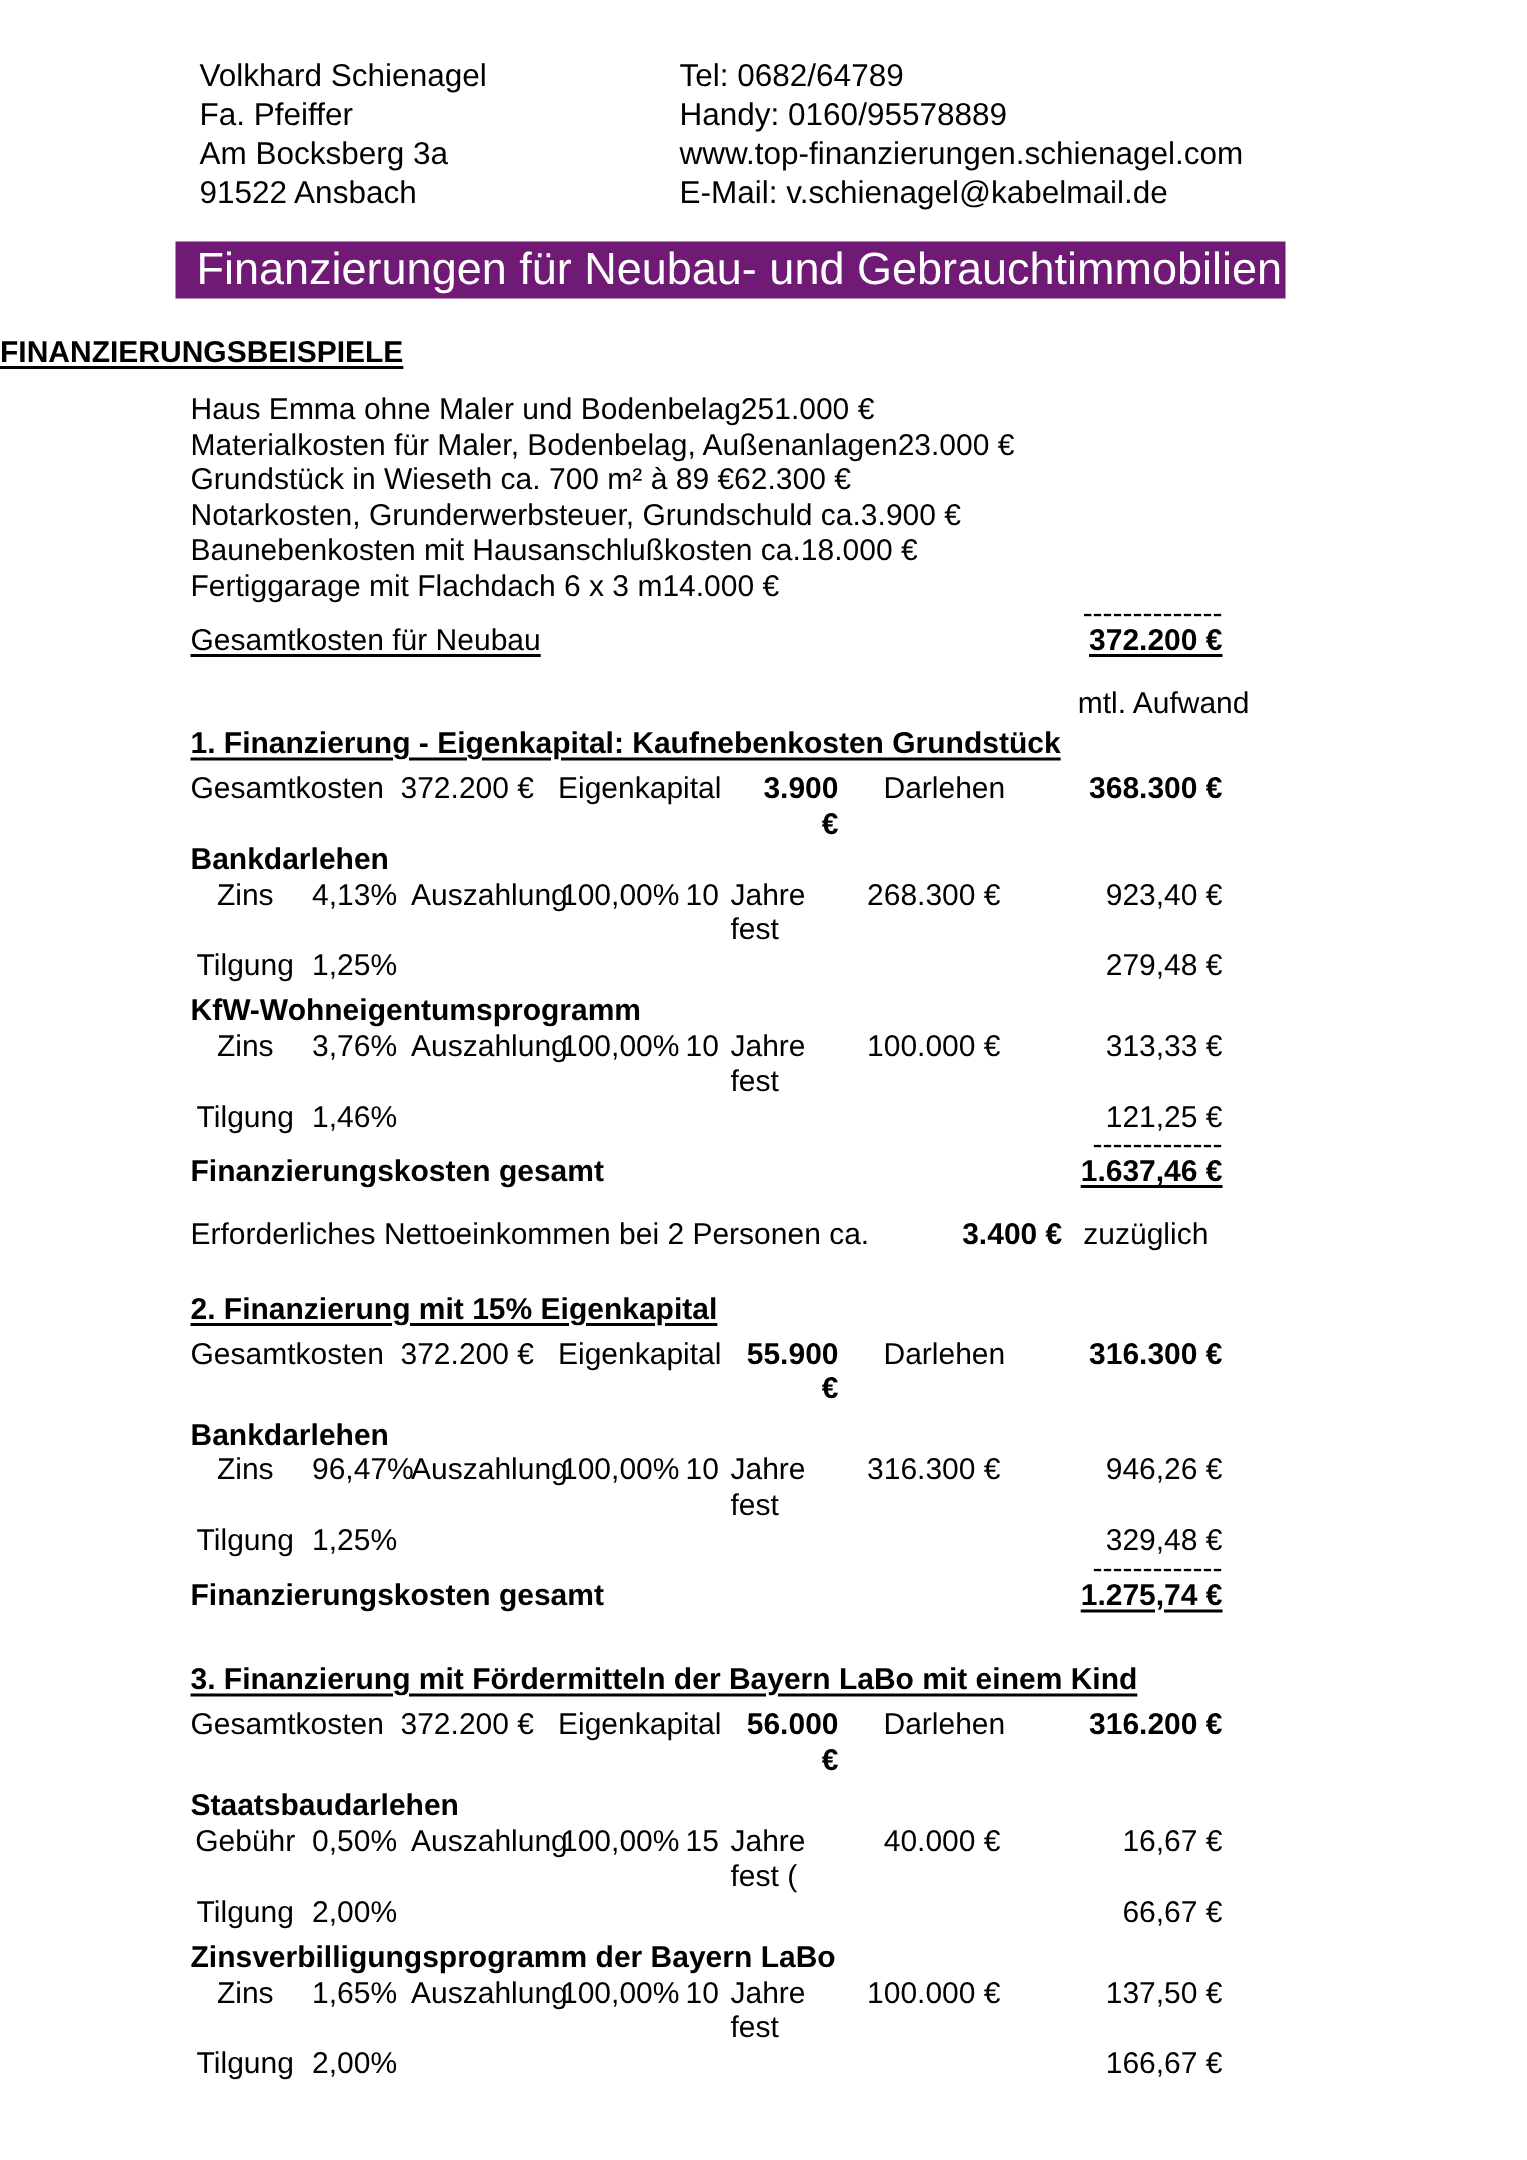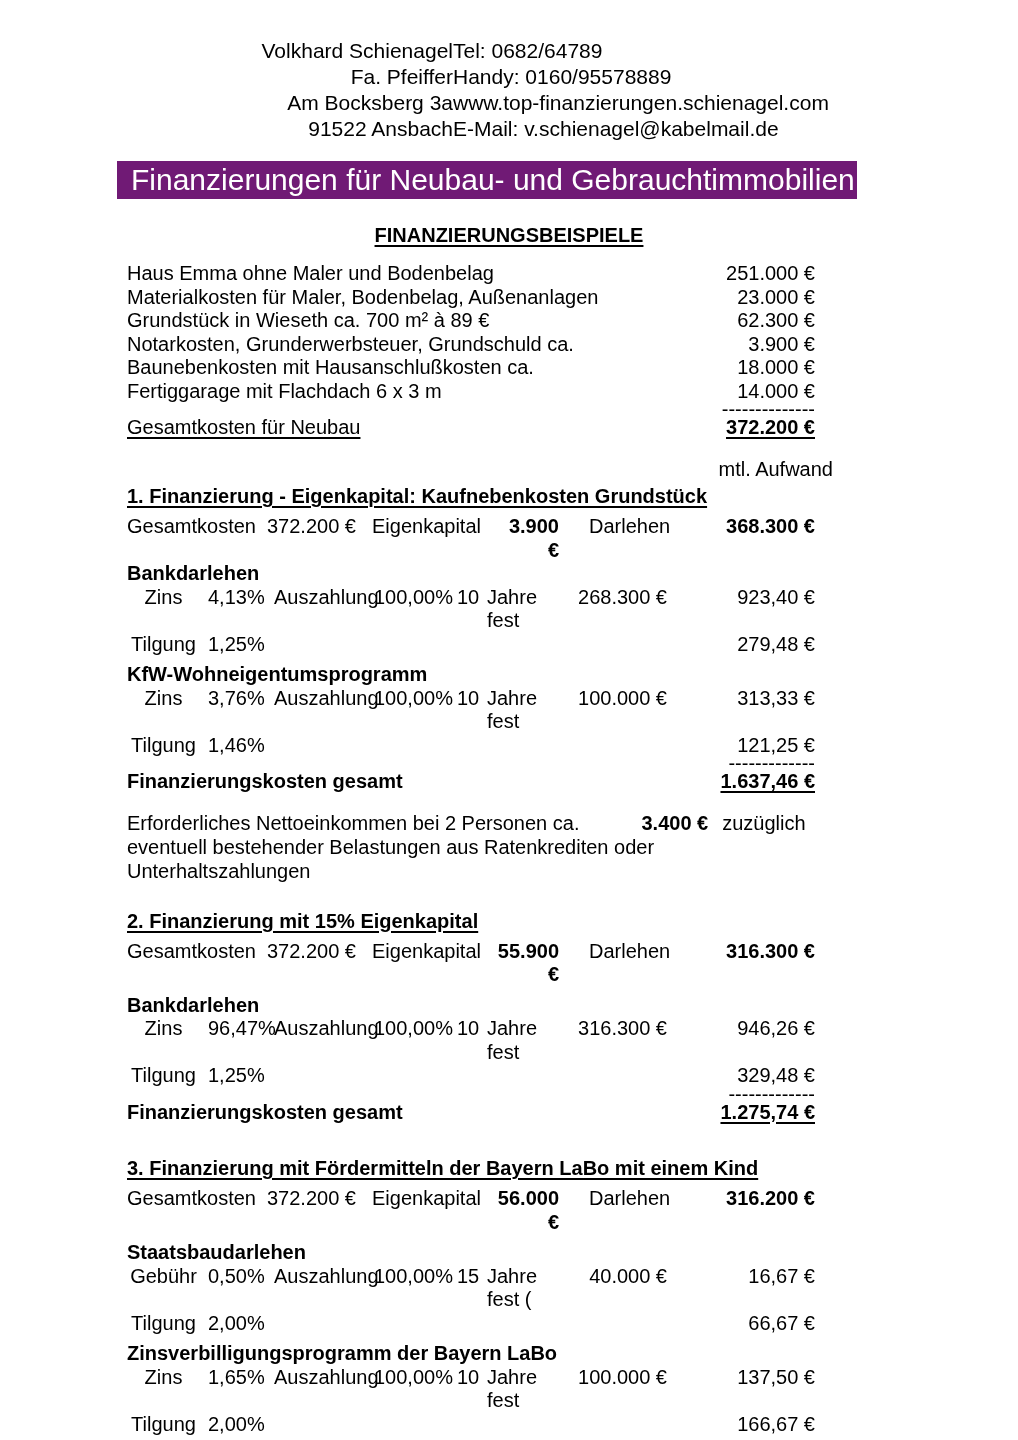--- a/index.html
+++ b/index.html
@@ -3,36 +3,36 @@
 <meta charset="utf-8">
 <style>
   html,body{margin:0;padding:0;background:#e8e8e8;}
   .page{
     width:1018px;height:1440px;background:#ffffff;margin:0 auto;
     font-family:"Liberation Sans","DejaVu Sans",sans-serif;color:#000;
     position:relative;overflow:hidden;
   }
   
   .header{display:flex;padding-top:38px;margin-left:133px;font-size:21px;line-height:26px;}
-  .header-left{width:320px;text-align:right;}
+  .header-left{width:320px;}
   .header-right{width:420px;}
   
   .banner{
     margin:19px 0 0 117px;width:726px;background:#701a75;color:#fff;
     font-size:30px;line-height:33px;padding:2px 0 3px 14px;
   }
   
-  .doc-title{text-align:center;margin-top:25px;font-size:20px;font-weight:bold;}
+  .doc-title{text-align:left;margin-top:25px;font-size:20px;font-weight:bold;}
   .ul{text-decoration:underline;text-decoration-thickness:2px;text-underline-offset:3px;}
   .b{font-weight:bold;}
   .r{text-align:right;}
   
   .content{margin-left:127px;width:688px;font-size:20px;}
   .cost-table{margin-top:15px;}
-  .cost-row{display:flex;justify-content:space-between;line-height:23.5px;}
+  .cost-row{display:flex;line-height:23.5px;}
   .sep{ text-align:right;line-height:13px;font-size:20px;}
   .total-row{display:flex;justify-content:space-between;line-height:23.5px;}
   .mtl{margin-top:18px;text-align:right;position:relative;right:-18px;line-height:23.5px;}
   
   .section-heading{font-weight:bold;line-height:24px;}
   .sec1{margin-top:3px;}
   .sec2{margin-top:26px;}
   .sec3{margin-top:32px;}
   .srow{
     display:grid;grid-template-columns:140px 105px 125px 62px 132px 1fr;
@@ -181,21 +181,20 @@
         <span class="b ul">1.637,46 €</span>
       </div>
     </div>
 
     <div class="income">
       <div class="income-line1">
         <span>Erforderliches Nettoeinkommen bei 2 Personen ca.</span>
         <span class="income-amount">3.400 €</span>
         <span class="income-post">zuzüglich</span>
       </div>
-      <div>eventuell bestehender Belastungen aus Ratenkrediten oder Unterhaltszahlungen</div>
     </div>
 
     <div class="section sec2">
       <div class="section-heading">
         <span class="ul">2. Finanzierung mit 15% Eigenkapital</span>
       </div>
       <div class="srow">
         <span>Gesamtkosten</span>
         <span>372.200 €</span>
         <span>Eigenkapital</span>

